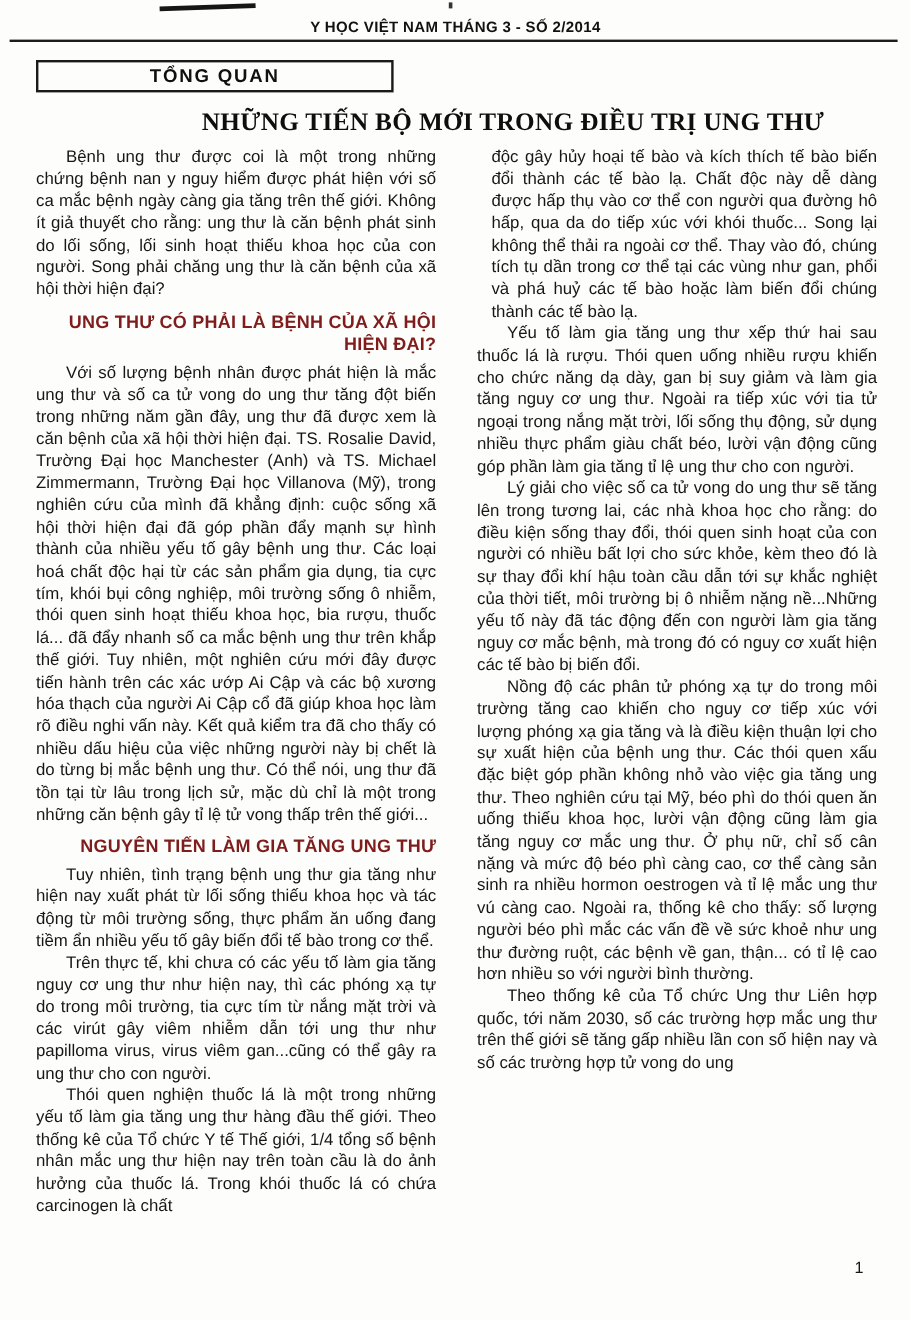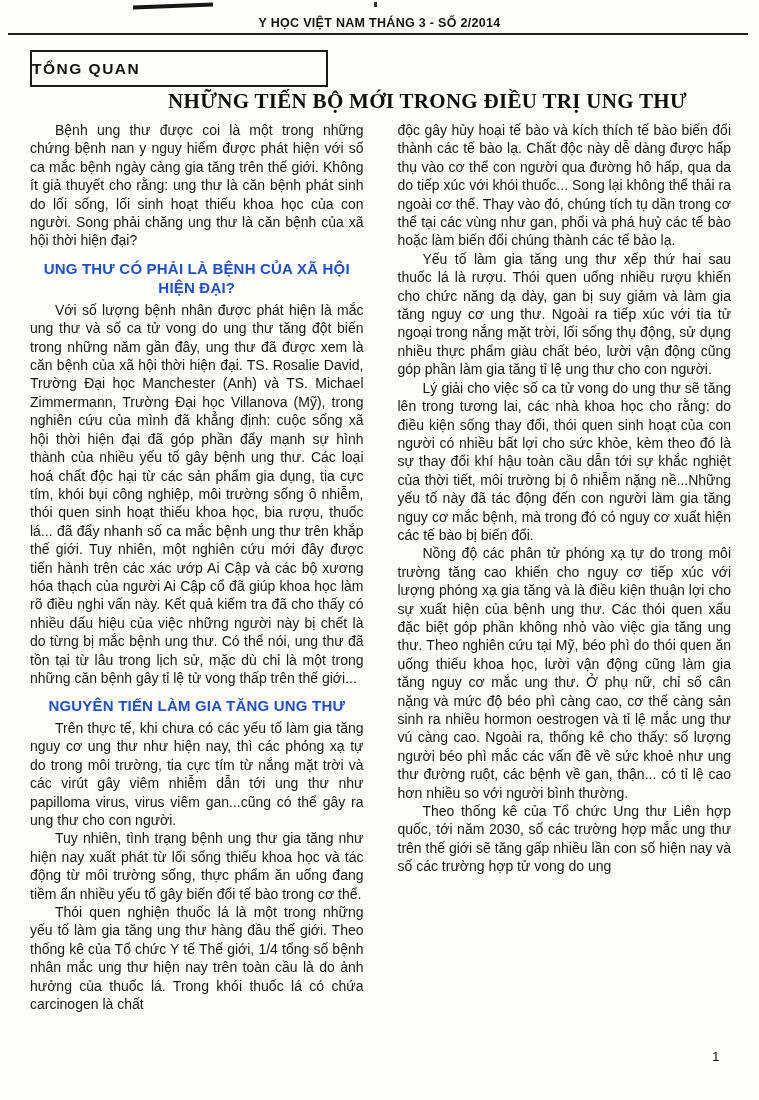--- a/index.html
+++ b/index.html
@@ -17,43 +17,43 @@
   .scan-dot { position:absolute; left:374px; top:2px; width:3px; height:5px; background:#333; }
   .journal-header {
     position:absolute; top:16px; left:0; width:100%;
     text-align:center; font-weight:bold; font-size:12.5px; letter-spacing:.3px;
     color:#111;
   }
   .header-rule {
     position:absolute; left:8px; top:33px; width:740px; height:2px; background:#1c1c1c;
   }
   .section-box {
-    position:absolute; left:30px; top:50px; width:298px; height:37px;
+    position:absolute; left:30px; top:50px; width:298px; height:27px;
     border:2px solid #1a1a1a; background:#fdfdfb;
-    display:flex; align-items:center; 
+    display:flex; align-items:center; justify-content:center;
     font-weight:bold; font-size:15.5px; letter-spacing:1.5px; color:#101010;
   }
   .article-title {
     position:absolute; top:89px; left:0; width:100%; text-align:center;
     font-family:"Liberation Serif", serif; font-weight:bold; font-size:21px;
     letter-spacing:.3px; color:#0e0e0e; white-space:nowrap;margin-left:48px;
   }
   .columns {
     position:absolute; top:121px; left:30px; width:701px;
     display:flex; gap:34px;
   }
   .col { width:342px; }
   .body-p {
     font-size:14px; line-height:18.4px; text-align:justify;
     text-indent:25px; color:#161616;
   }
-  .no-indent { text-indent:0; }
+  .no-indent { text-indent:0;margin-left:12px; }
   .col-heading {
     font-size:15px; line-height:19.5px; font-weight:bold;
-    margin:9px 0 3px 0; color:#1d4ed8; letter-spacing:.2px; text-align:center;
+    margin:9px 0 3px 0; color:#7f1d1d; letter-spacing:.2px; text-align:right;
   }
   .page-number {
     position:absolute; left:712px; top:1049px; font-size:13.5px; color:#161616;
   }
 </style>
 </head>
 <body>
 
 <div class="page">
 
@@ -69,22 +69,22 @@
   </div>
 
   <h1 class="article-title">NHỮNG TIẾN BỘ MỚI TRONG ĐIỀU TRỊ UNG THƯ</h1>
 
   <div class="columns">
     <div class="col">
         <p class="body-p">Bệnh ung thư được coi là một trong những chứng bệnh nan y nguy hiểm được phát hiện với số ca mắc bệnh ngày càng gia tăng trên thế giới. Không ít giả thuyết cho rằng: ung thư là căn bệnh phát sinh do lối sống, lối sinh hoạt thiếu khoa học của con người. Song phải chăng ung thư là căn bệnh của xã hội thời hiện đại?</p>
         <h2 class="col-heading">UNG THƯ CÓ PHẢI LÀ BỆNH CỦA XÃ HỘI HIỆN ĐẠI?</h2>
         <p class="body-p">Với số lượng bệnh nhân được phát hiện là mắc ung thư và số ca tử vong do ung thư tăng đột biến trong những năm gần đây, ung thư đã được xem là căn bệnh của xã hội thời hiện đại. TS. Rosalie David, Trường Đại học Manchester (Anh) và TS. Michael Zimmermann, Trường Đại học Villanova (Mỹ), trong nghiên cứu của mình đã khẳng định: cuộc sống xã hội thời hiện đại đã góp phần đẩy mạnh sự hình thành của nhiều yếu tố gây bệnh ung thư. Các loại hoá chất độc hại từ các sản phẩm gia dụng, tia cực tím, khói bụi công nghiệp, môi trường sống ô nhiễm, thói quen sinh hoạt thiếu khoa học, bia rượu, thuốc lá... đã đẩy nhanh số ca mắc bệnh ung thư trên khắp thế giới. Tuy nhiên, một nghiên cứu mới đây được tiến hành trên các xác ướp Ai Cập và các bộ xương hóa thạch của người Ai Cập cổ đã giúp khoa học làm rõ điều nghi vấn này. Kết quả kiểm tra đã cho thấy có nhiều dấu hiệu của việc những người này bị chết là do từng bị mắc bệnh ung thư. Có thể nói, ung thư đã tồn tại từ lâu trong lịch sử, mặc dù chỉ là một trong những căn bệnh gây tỉ lệ tử vong thấp trên thế giới...</p>
         <h2 class="col-heading">NGUYÊN TIẾN LÀM GIA TĂNG UNG THƯ</h2>
+        <p class="body-p">Tuy nhiên, tình trạng bệnh ung thư gia tăng như hiện nay xuất phát từ lối sống thiếu khoa học và tác động từ môi trường sống, thực phẩm ăn uống đang tiềm ẩn nhiều yếu tố gây biến đổi tế bào trong cơ thể.</p>
         <p class="body-p">Trên thực tế, khi chưa có các yếu tố làm gia tăng nguy cơ ung thư như hiện nay, thì các phóng xạ tự do trong môi trường, tia cực tím từ nắng mặt trời và các virút gây viêm nhiễm dẫn tới ung thư như papilloma virus, virus viêm gan...cũng có thể gây ra ung thư cho con người.</p>
-        <p class="body-p">Tuy nhiên, tình trạng bệnh ung thư gia tăng như hiện nay xuất phát từ lối sống thiếu khoa học và tác động từ môi trường sống, thực phẩm ăn uống đang tiềm ẩn nhiều yếu tố gây biến đổi tế bào trong cơ thể.</p>
         <p class="body-p">Thói quen nghiện thuốc lá là một trong những yếu tố làm gia tăng ung thư hàng đầu thế giới. Theo thống kê của Tổ chức Y tế Thế giới, 1/4 tổng số bệnh nhân mắc ung thư hiện nay trên toàn cầu là do ảnh hưởng của thuốc lá. Trong khói thuốc lá có chứa carcinogen là chất</p>
       </div>
     <div class="col">
         <p class="body-p no-indent">độc gây hủy hoại tế bào và kích thích tế bào biến đổi thành các tế bào lạ. Chất độc này dễ dàng được hấp thụ vào cơ thể con người qua đường hô hấp, qua da do tiếp xúc với khói thuốc... Song lại không thể thải ra ngoài cơ thể. Thay vào đó, chúng tích tụ dần trong cơ thể tại các vùng như gan, phổi và phá huỷ các tế bào hoặc làm biến đổi chúng thành các tế bào lạ.</p>
         <p class="body-p">Yếu tố làm gia tăng ung thư xếp thứ hai sau thuốc lá là rượu. Thói quen uống nhiều rượu khiến cho chức năng dạ dày, gan bị suy giảm và làm gia tăng nguy cơ ung thư. Ngoài ra tiếp xúc với tia tử ngoại trong nắng mặt trời, lối sống thụ động, sử dụng nhiều thực phẩm giàu chất béo, lười vận động cũng góp phần làm gia tăng tỉ lệ ung thư cho con người.</p>
         <p class="body-p">Lý giải cho việc số ca tử vong do ung thư sẽ tăng lên trong tương lai, các nhà khoa học cho rằng: do điều kiện sống thay đổi, thói quen sinh hoạt của con người có nhiều bất lợi cho sức khỏe, kèm theo đó là sự thay đổi khí hậu toàn cầu dẫn tới sự khắc nghiệt của thời tiết, môi trường bị ô nhiễm nặng nề...Những yếu tố này đã tác động đến con người làm gia tăng nguy cơ mắc bệnh, mà trong đó có nguy cơ xuất hiện các tế bào bị biến đổi.</p>
         <p class="body-p">Nồng độ các phân tử phóng xạ tự do trong môi trường tăng cao khiến cho nguy cơ tiếp xúc với lượng phóng xạ gia tăng và là điều kiện thuận lợi cho sự xuất hiện của bệnh ung thư. Các thói quen xấu đặc biệt góp phần không nhỏ vào việc gia tăng ung thư. Theo nghiên cứu tại Mỹ, béo phì do thói quen ăn uống thiếu khoa học, lười vận động cũng làm gia tăng nguy cơ mắc ung thư. Ở phụ nữ, chỉ số cân nặng và mức độ béo phì càng cao, cơ thể càng sản sinh ra nhiều hormon oestrogen và tỉ lệ mắc ung thư vú càng cao. Ngoài ra, thống kê cho thấy: số lượng người béo phì mắc các vấn đề về sức khoẻ như ung thư đường ruột, các bệnh về gan, thận... có tỉ lệ cao hơn nhiều so với người bình thường.</p>
         <p class="body-p">Theo thống kê của Tổ chức Ung thư Liên hợp quốc, tới năm 2030, số các trường hợp mắc ung thư trên thế giới sẽ tăng gấp nhiều lần con số hiện nay và số các trường hợp tử vong do ung</p>
       </div>
   </div>

